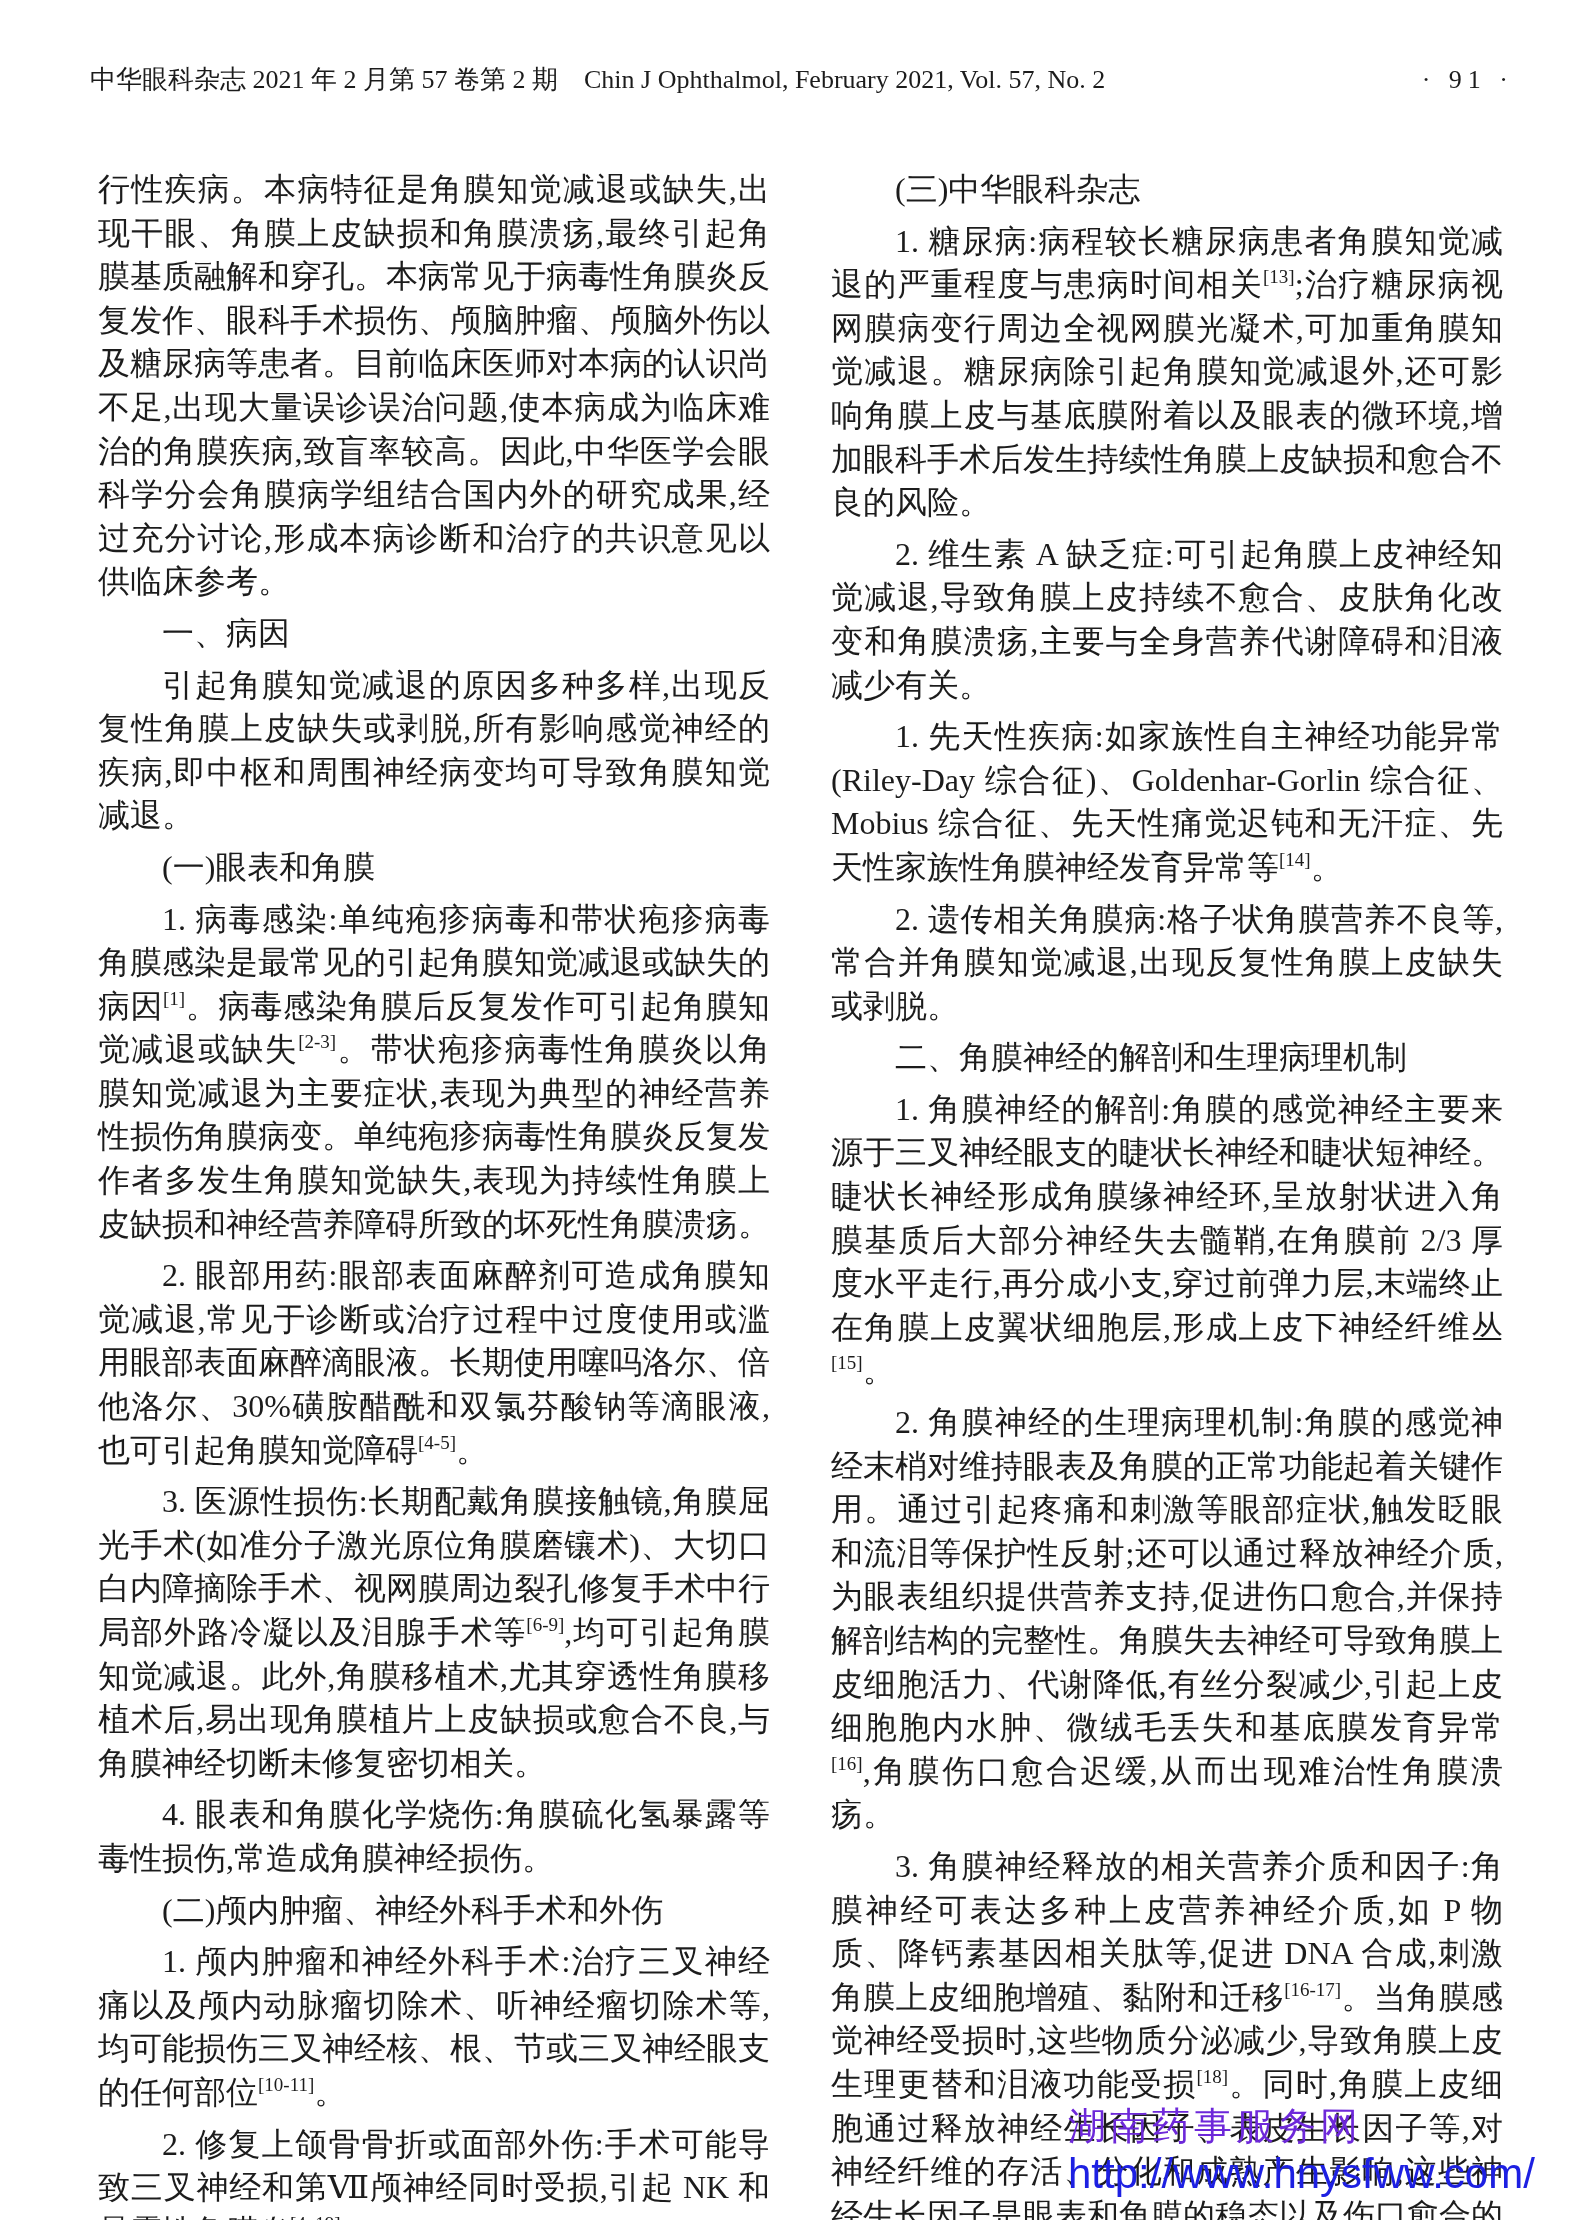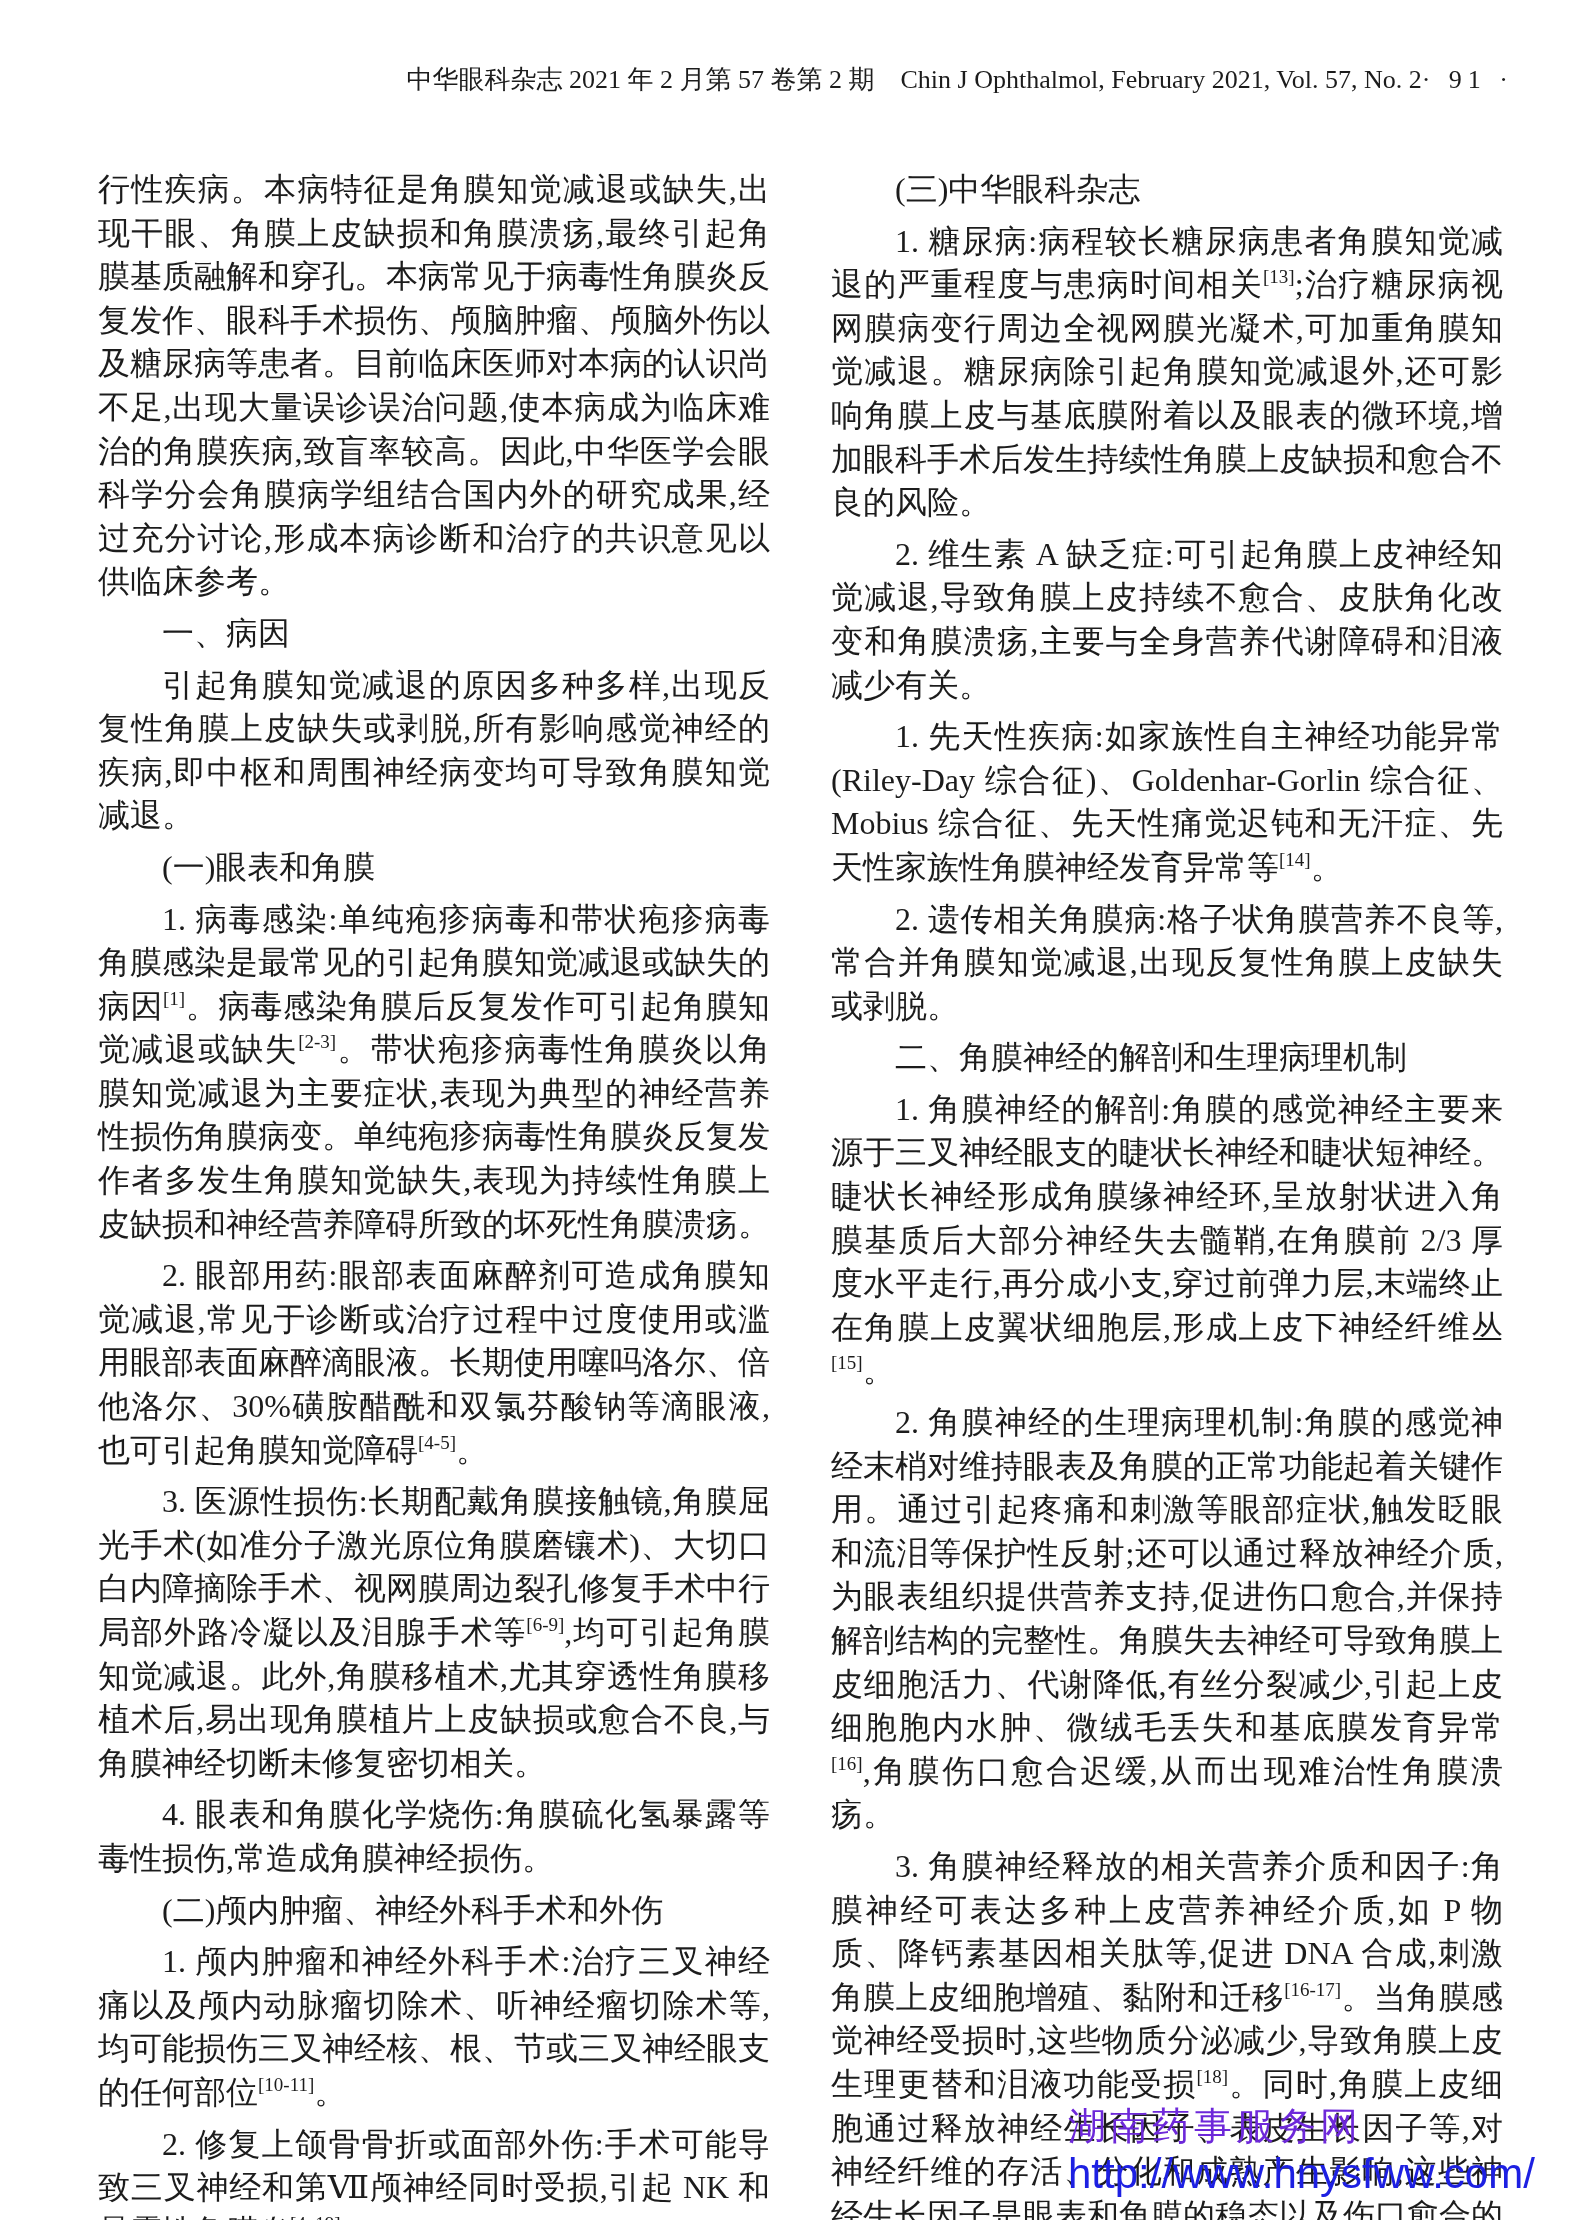--- a/index.html
+++ b/index.html
@@ -12,21 +12,21 @@
     overflow:hidden;
     font-family:"Liberation Serif","DejaVu Serif",serif;
     color:#1c1c1c;
   }
   .header{
     position:absolute;
     top:62px;
     left:90px;
     width:1424px;
     display:flex;
-    justify-content:flex-end;
+    justify-content:space-between;
     align-items:baseline;
     font-size:26px;
     white-space:nowrap;
   }
   .header-left{display:flex;gap:26px;align-items:baseline;}
   .page-number{letter-spacing:6px;}
   .column{
     position:absolute;
     top:160px;
     width:688px;

